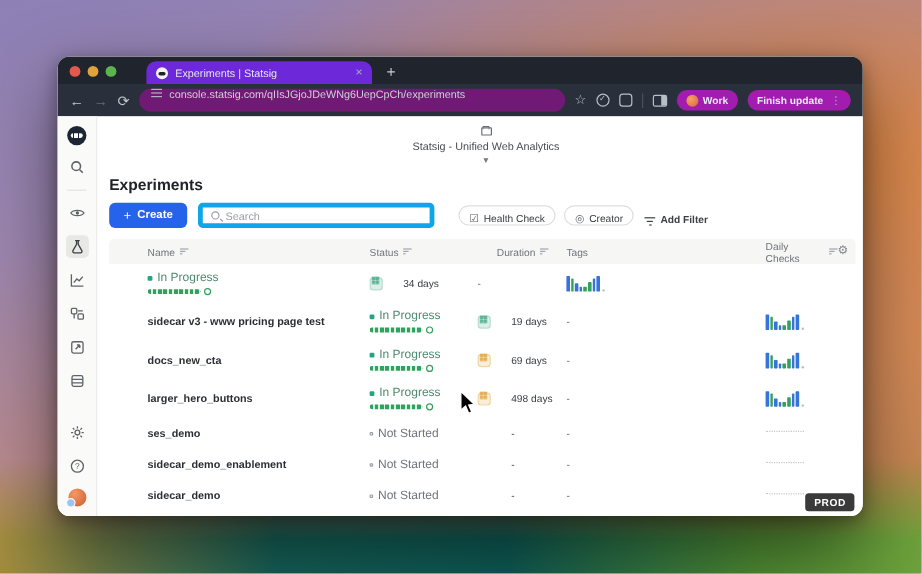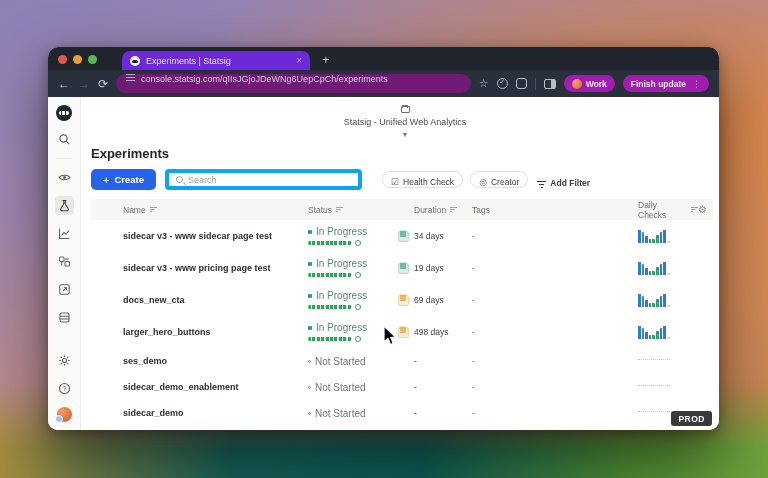--- a/index.html
+++ b/index.html
@@ -129,21 +129,21 @@
   .cell.name { font-size:9px; font-weight:bold; color:#2b2e33; white-space:nowrap; overflow:hidden; }
   .status-line { display:flex; align-items:center; gap:4px; }
   .bullet { width:4px; height:4px; border-radius:1px; background:#22a584; }
   .trow.not-started .bullet { background:transparent; border:1px solid #9aa0a6; width:3px; height:3px; }
   .status-text { font-size:10px; color:#4d8a6f; }
   .trow.not-started .status-text { color:#6f747a; }
   .progress { display:flex; align-items:center; gap:3px; margin-top:3px; }
   .prog-dots { width:44px; height:4.5px; border-radius:2px;
     background:repeating-linear-gradient(90deg,#31a15e 0 3px,#d9f0e2 3px 4.4px); }
   .prog-circle { width:6px; height:6px; border:1.2px solid #31a15e; border-radius:50%; }
-  .cell.duration { display:flex; align-items:center; font-size:8.5px; color:#3c4043; }
+  .cell.duration { display:flex; align-items:center; font-size:8.5px; color:#3c4043;gap:12px; }
   .dur-icon { width:11px; height:11px; border-radius:3px; margin-right:5px; position:relative; }
   .dur-icon.good { background:#ddeee9; box-shadow:inset 0 0 0 1px #b5dccd; }
   .dur-icon.good::after { content:"▦"; position:absolute; left:1.2px; top:-1.5px; font-size:8px; color:#3da583; }
   .dur-icon.warn { background:#faeed8; box-shadow:inset 0 0 0 1px #eed4a4; }
   .dur-icon.warn::after { content:"▦"; position:absolute; left:1.2px; top:-1.5px; font-size:8px; color:#dd9e3a; }
   .trow.not-started .dur-icon { visibility:hidden; }
   .cell.tags { font-size:8.5px; color:#5f6368; }
   .cell.checks { display:flex; align-items:flex-end; }
   .spark { display:flex; align-items:flex-end; gap:1px; height:14px; }
   .spark i { display:block; width:2.6px; border-radius:.6px; }
@@ -325,21 +325,20 @@
   </div>
 
   <div class="hcell" data-name="column-header">
     <span class="hlabel" data-name="column-header-label">Daily Checks</span>
     <span class="sort" data-name="sort-icon"></span>
   </div>
 <div class="hgear" data-name="table-settings-gear-icon">⚙</div>
           </div>
         <div id="tbody" data-name="table-body">
   <div class="grid-row trow in-progress" data-name="table-row">
-    <div class="cell name" data-name="experiment-name-link">sidecar v3 - www sidecar page test</div>
     <div class="cell status" data-name="experiment-status">
       <div class="status-line">
         <span class="bullet" data-name="status-bullet-icon"></span>
         <span class="status-text" data-name="status-label">In Progress</span>
       </div>
       <div class="progress" data-name="status-progress-bar">
         <span class="prog-dots" data-name="progress-dots"></span>
         <span class="prog-circle" data-name="progress-circle-icon"></span>
       </div>
     </div>

